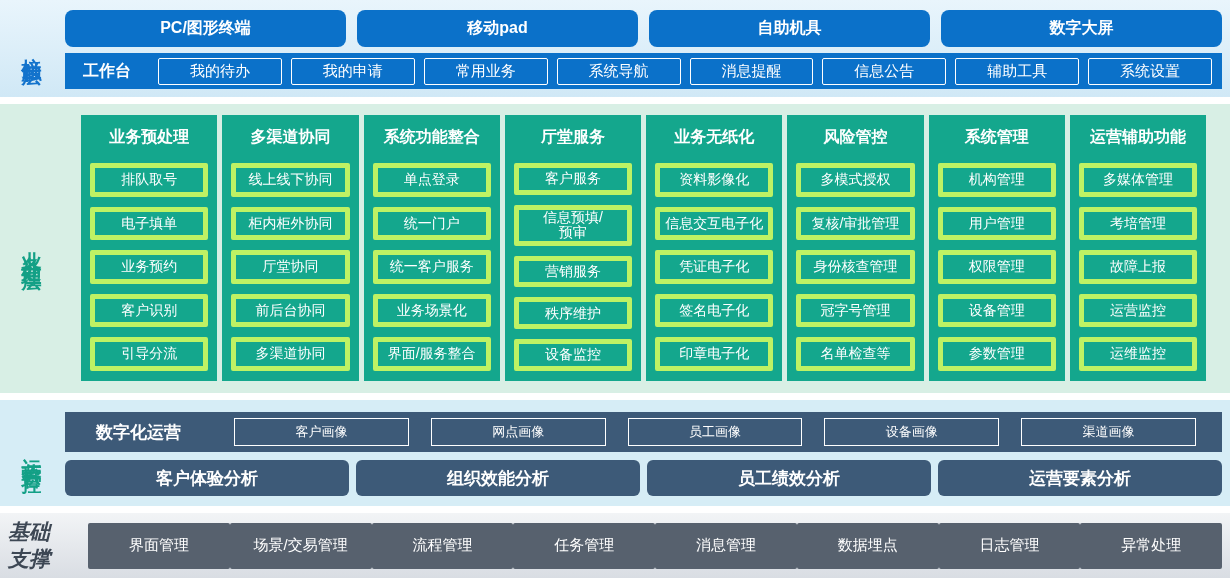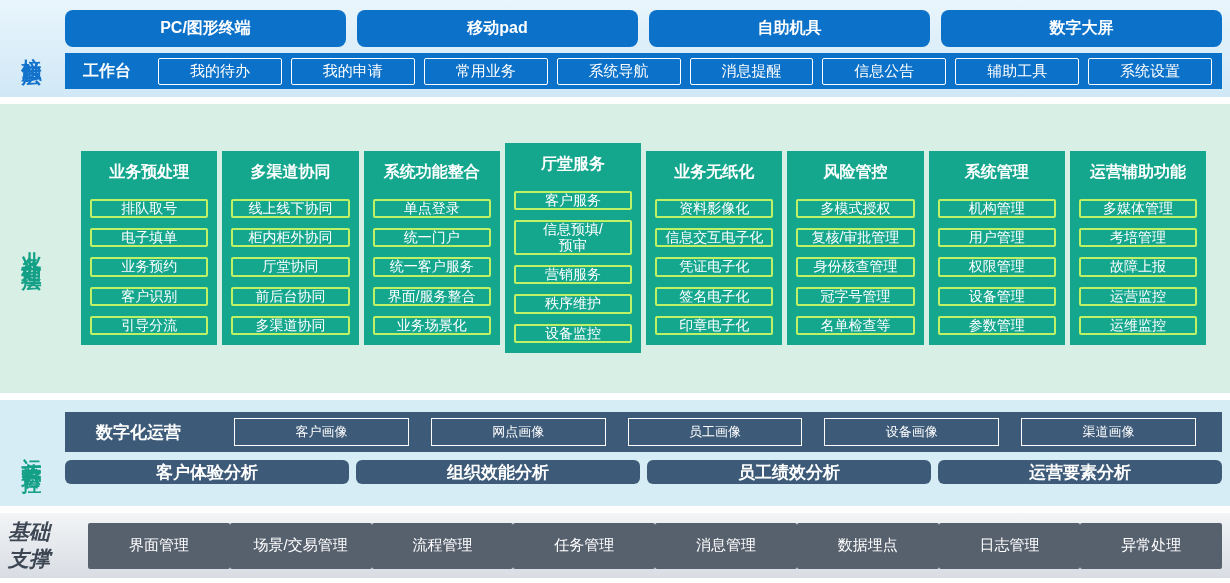--- a/index.html
+++ b/index.html
@@ -23,40 +23,40 @@
   .workbench { margin-top:6px; height:36px; background:#0b71c9;
                display:flex; align-items:center; padding-right:10px; }
   .wb-label { width:84px; flex:none; text-align:center; color:#fff; font-weight:bold; font-size:16px; }
   .wb-item { flex:1; height:27px; margin-left:9px; border:1px solid #fff; border-radius:2px;
              color:#fff; font-size:15px;
              display:flex; align-items:center; justify-content:center; white-space:nowrap; }
 
   
   .sec-business { height:289px; background:#d8efe5; margin-bottom:7px; }
   .business-label { color:#13a086; }
-  .columns { display:flex; gap:5px; height:100%; padding:11px 16px 12px;align-items:center; }
+  .columns { display:flex; gap:5px; height:100%; padding:11px 16px 12px; }
   .col { flex:1; background:#14a78d; padding:6px 9px 10px;
          display:flex; flex-direction:column; min-width:0; }
   .col-title { height:32px; flex:none; display:flex; align-items:center; justify-content:center;
                color:#fff; font-weight:bold; font-size:16px; white-space:nowrap; }
-  .col-item { flex:1; margin-top:10px; border:2px solid #bef264; border-radius:2px;
+  .col-item { flex:1; margin-top:10px; border:5px solid #bef264; border-radius:2px;
               color:#fff; font-size:14px; line-height:1.1; text-align:center;
               display:flex; align-items:center; justify-content:center; white-space:pre-line; }
 
   
   .sec-ops { height:106px; background:#d6edf6; margin-bottom:7px; }
   .ops-label { color:#13a086; }
   .digital-bar { margin-top:12px; height:40px; background:#3d5a78;
                  display:flex; align-items:center; padding-right:26px; }
   .digital-label { width:147px; flex:none; text-align:center; color:#fff;
                    font-weight:bold; font-size:17px; }
   .profile-item { flex:1; height:28px; margin-left:22px; border:1px solid #fff;
                   color:#fff; font-size:13px;
                   display:flex; align-items:center; justify-content:center; }
-  .analysis-row { margin-top:8px; display:flex; gap:7px; height:24px; }
+  .analysis-row { margin-top:8px; display:flex; gap:7px; height:36px; }
   .analysis-btn { flex:1; background:#3d5a78; border-radius:6px; color:#fff;
                   font-weight:bold; font-size:17px;
                   display:flex; align-items:center; justify-content:center; }
 
   
   .sec-base { height:65px; background:linear-gradient(#f2f4f6,#d9dde3); }
   .base-label-col { width:58px; display:flex; align-items:center; justify-content:center; flex:none; }
   .base-label { width:42px; color:#3d4754; font-weight:bold; font-size:21px;
                 line-height:1.25; text-align:center; word-break:break-all;font-style:italic; }
   .base-content { flex:1; padding-right:8px; display:flex; align-items:center; }
@@ -117,22 +117,22 @@
           <div class="col-item">厅堂协同</div>
           <div class="col-item">前后台协同</div>
           <div class="col-item">多渠道协同</div>
         </div>
 
         <div class="col">
           <div class="col-title">系统功能整合</div>
           <div class="col-item">单点登录</div>
           <div class="col-item">统一门户</div>
           <div class="col-item">统一客户服务</div>
+          <div class="col-item">业务场景化</div>
           <div class="col-item">界面/服务整合</div>
-          <div class="col-item">业务场景化</div>
         </div>
 
         <div class="col">
           <div class="col-title">厅堂服务</div>
           <div class="col-item">客户服务</div>
           <div class="col-item">信息预填/
 预审</div>
           <div class="col-item">营销服务</div>
           <div class="col-item">秩序维护</div>
           <div class="col-item">设备监控</div>

